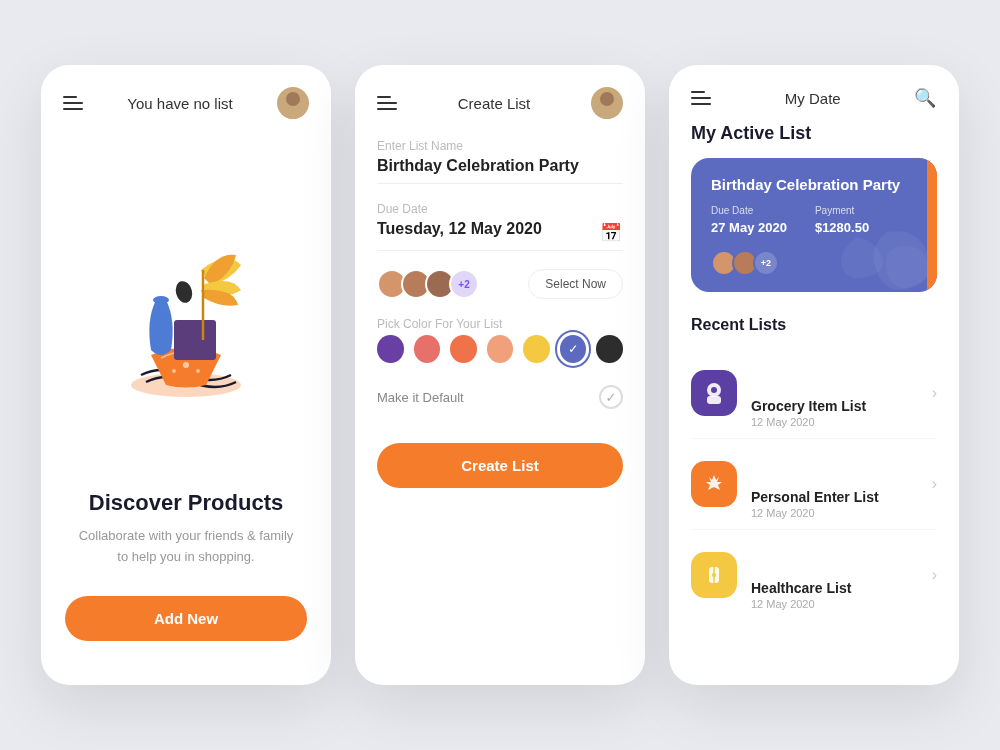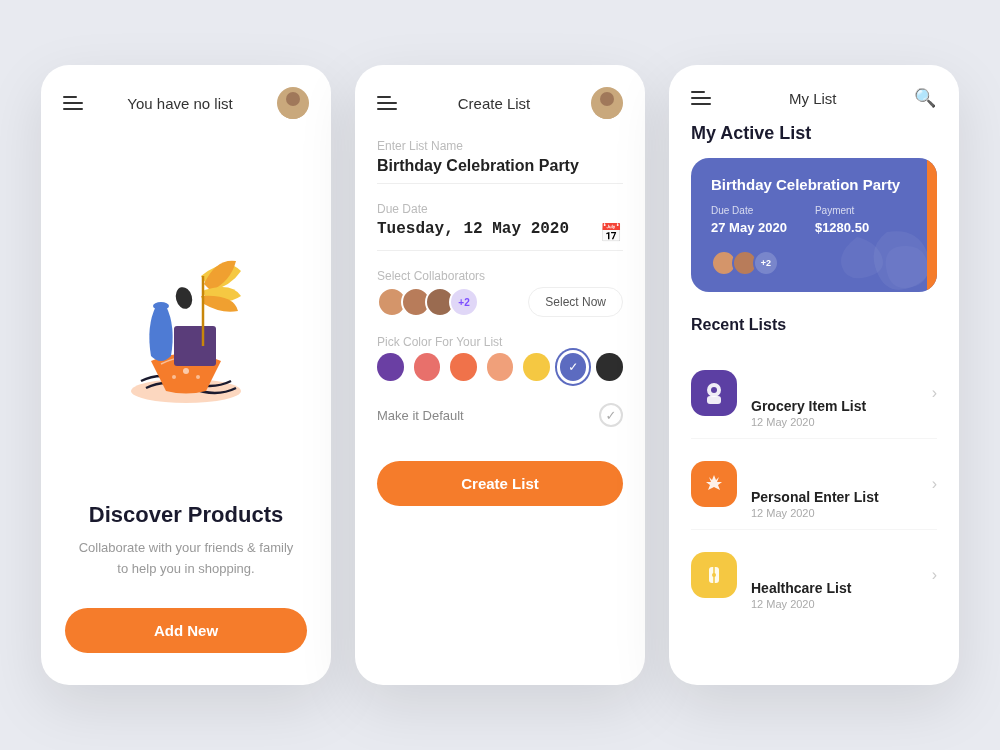--- a/index.html
+++ b/index.html
@@ -50,21 +50,21 @@
     
     .screen1 { justify-content: space-between; }
     .illustration-area {
       flex: 1;
       display: flex;
       justify-content: center;
       align-items: center;
       padding: 10px 20px;
     }
     .illustration-svg { width: 200px; height: 200px; }
-    .screen1-bottom { padding: 0 24px 32px; text-align: center; }
+    .screen1-bottom { padding: 0 24px 44px; text-align: center; }
     .discover-title { font-size: 22px; font-weight: 700; color: #1a1a2e; margin-bottom: 10px; }
     .discover-sub { font-size: 13px; color: #999; line-height: 1.6; margin-bottom: 28px; }
     .btn-orange {
       background: #f57c2b;
       color: #fff;
       border: none;
       border-radius: 30px;
       padding: 14px 0;
       width: 100%;
       font-size: 15px;
@@ -241,28 +241,27 @@
 
     <div class="card-body">
       <div class="form-group">
         <label>Enter List Name</label>
         <div class="field-value">Birthday Celebration Party</div>
       </div>
 
       <div class="form-group">
         <label>Due Date</label>
         <div class="date-row">
-          <div class="field-value" style="border-bottom:none;font-family:Liberation Mono, monospace;">Tuesday, 12 May 2020</div>
+          <div class="field-value" style="border-bottom:none;">Tuesday, 12 May 2020</div>
           <span class="date-icon">📅</span>
         </div>
         <div style="border-bottom:1.5px solid #eee;margin-top:4px;"></div>
       </div>
 
       <div class="form-group">
-        <label>Select Collaborators</label>
         <div class="collaborators-row">
           <div class="avatars-stack">
             <div class="collab-avatar" style="background:#d4956a;"></div>
             <div class="collab-avatar" style="background:#b87c5a;"></div>
             <div class="collab-avatar" style="background:#9a6b50;"></div>
             <div class="collab-avatar more">+2</div>
           </div>
           <button class="btn-select-now">Select Now</button>
         </div>
       </div>
@@ -291,21 +290,21 @@
     </div>
   </div>
 
   <div class="phone-card screen3">
     <div class="card-header">
       <div class="hamburger-icon">
         <span></span>
           <span></span>
           <span></span>
       </div>
-      <span class="header-title">My List</span>
+      <span class="header-title">My Date</span>
       <span class="search-icon">🔍</span>
     </div>
 
     <div class="card-body">
       <div class="my-active-label">My Active List</div>
 
       <div class="active-card">
         <div class="active-card-title">Birthday Celebration Party</div>
         <div class="active-card-meta">
           <div class="meta-col">

